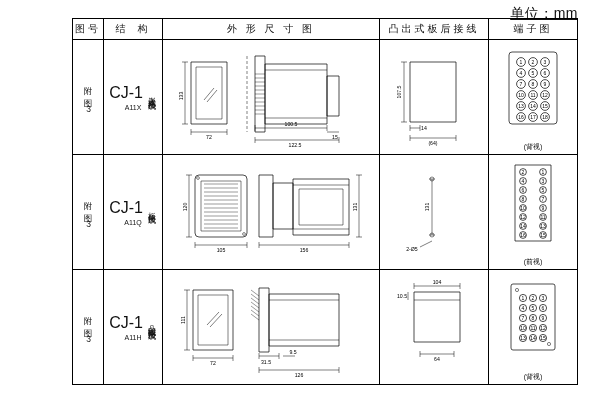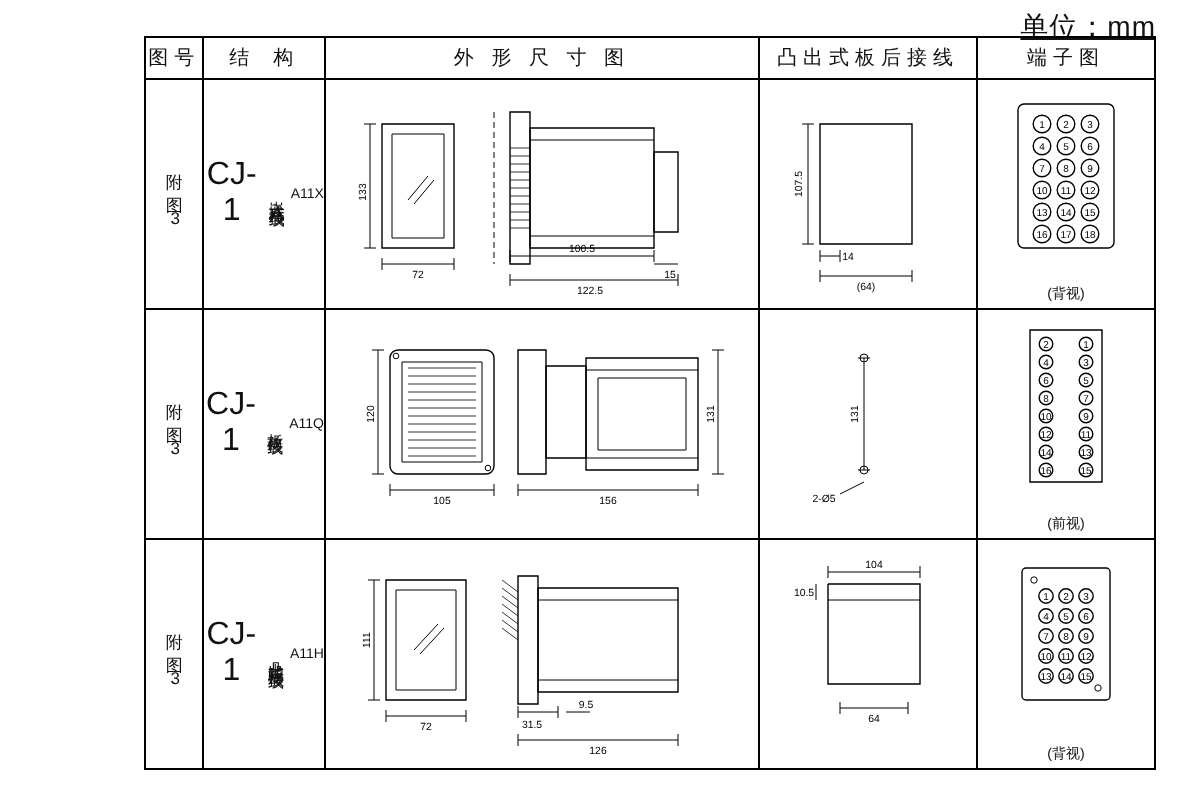--- a/index.html
+++ b/index.html
@@ -13,21 +13,21 @@
   .col-struct{width:60px;font-family:Liberation Mono, monospace;}
   .col-outline{width:216px;}
   .col-mount{width:108px;}
   .col-term{width:88px;margin-left:48px;}
   .rowbody{height:114px;}
   .cellwrap{position:relative;width:100%;height:114px;}
   
   .vtext{writing-mode:vertical-rl;text-orientation:upright;font-size:8px;line-height:11px;letter-spacing:1px;}
   .nocell{display:flex;align-items:center;justify-content:center;height:114px;}
   .nocell .vtext{font-size:8.5px;}
-  .struct-inner{display:flex;align-items:center;justify-content:flex-start;gap:2px;height:100%;}
+  .struct-inner{display:flex;flex-direction:column;align-items:center;justify-content:flex-start;gap:2px;height:100%;}
   .struct-row{display:flex;flex-direction:row;align-items:center;justify-content:center;}
   .code{font-size:7px;}
   svg{display:block;}
   .lbl{font-size:5.2px;font-family:"Liberation Sans",sans-serif;fill:#000;}
   .termnum{font-size:5px;fill:#000;}
   line,rect,circle,path,polyline{vector-effect:non-scaling-stroke;}
   .st{stroke:#000;fill:none;stroke-width:0.7;}
   .stf{stroke:#000;fill:#fff;stroke-width:0.7;}
   .thin{stroke:#000;fill:none;stroke-width:0.5;}
   .dash{stroke:#000;fill:none;stroke-width:0.5;stroke-dasharray:3 2;}

